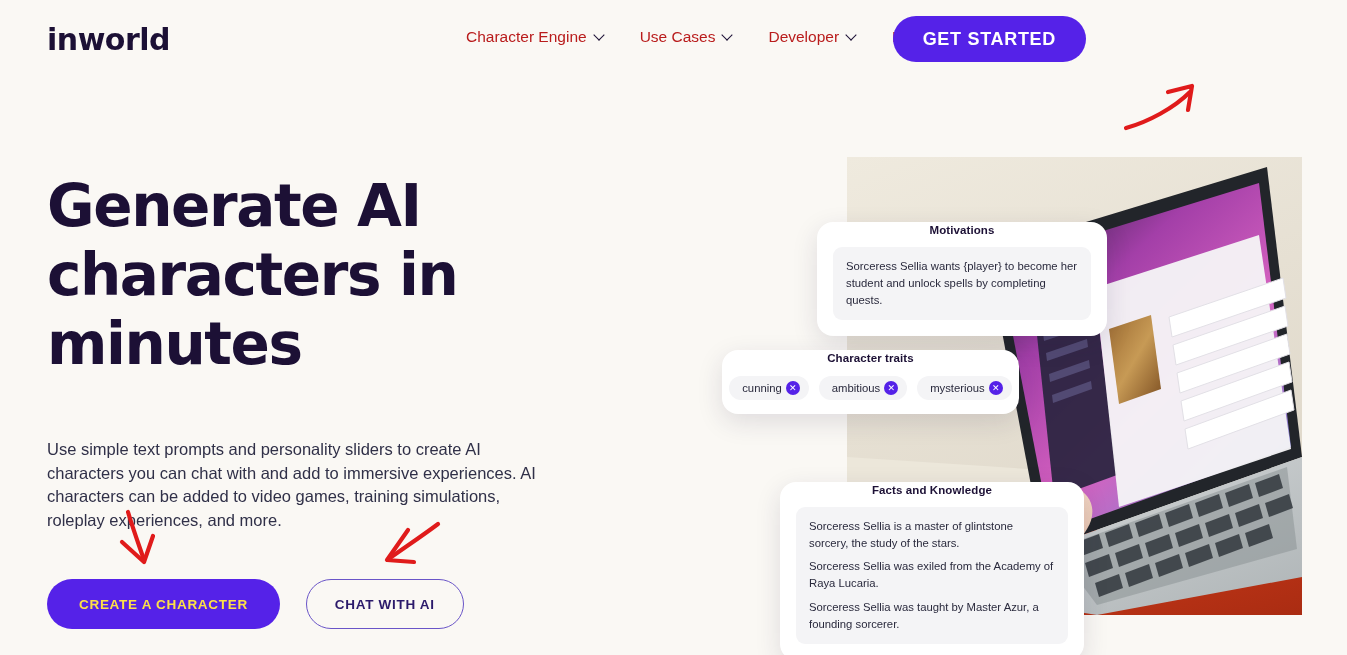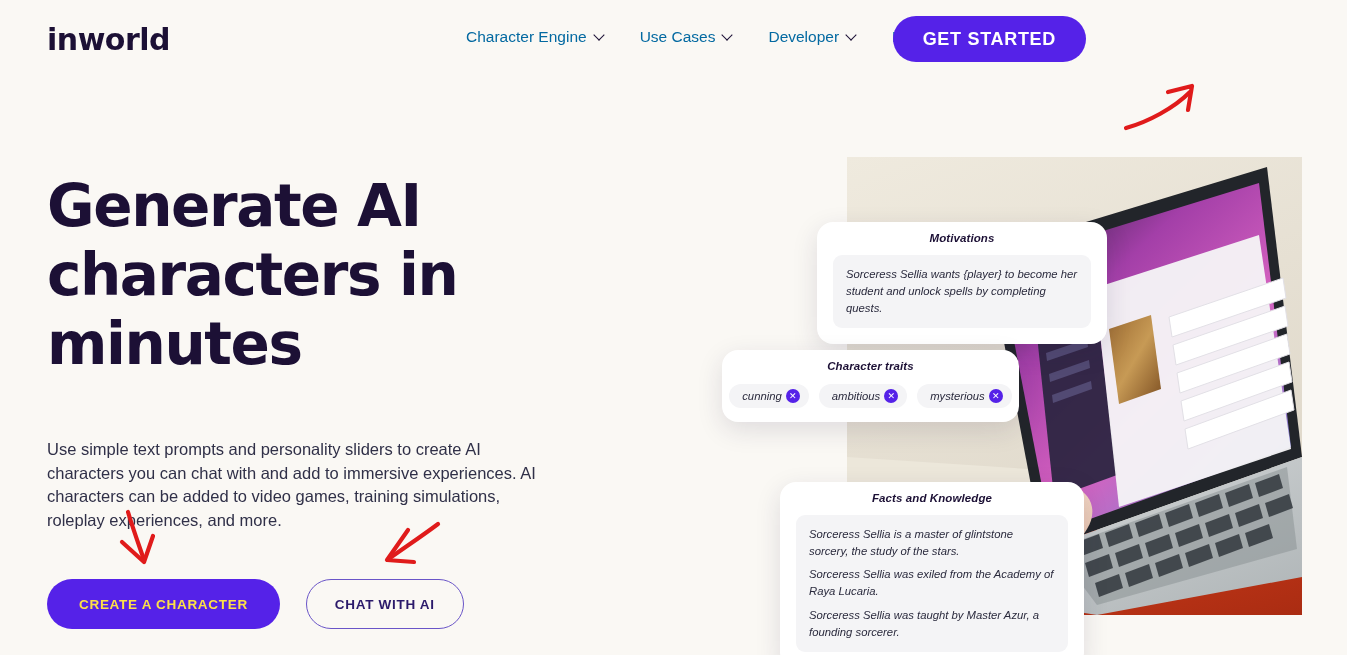--- a/index.html
+++ b/index.html
@@ -12,21 +12,21 @@
   .page { position: relative; width: 1347px; height: 655px; background: #faf8f4; }
 
   
   .nav { position: absolute; top: 0; left: 0; width: 1131px; height: 78px; }
   .logo {
     position: absolute; left: 47px; top: 22px;
     font-size: 30px; font-weight: 700; letter-spacing: -0.5px;
     color: #1c1035; font-family: "DejaVu Sans", sans-serif;
   }
   .nav-links { position: absolute; left: 466px; top: 28px; display: flex; align-items: center; gap: 36px; }
-  .nav-item { display: flex; align-items: center; gap: 8px; font-size: 15.5px; color: #0369a1; cursor: pointer; white-space: nowrap; }
+  .nav-item { display: flex; align-items: center; gap: 8px; font-size: 15.5px; color: #b91c1c; cursor: pointer; white-space: nowrap; }
   .chev { display: inline-block; width: 9px; height: 9px; position: relative; top: -2px; }
   .chev::before {
     content: ""; position: absolute; left: 0; top: 0;
     width: 7px; height: 7px;
     border-right: 1.8px solid #1c1035; border-bottom: 1.8px solid #1c1035;
     transform: rotate(45deg);
   }
   .cta-nav {
     position: absolute; right: 45px; top: 16px;
     background: #5522e8; color: #fff;
@@ -64,22 +64,21 @@
   }
 
   
   .hero-img { position: absolute; left: 847px; top: 157px; width: 455px; height: 458px; overflow: hidden; background: #efece6; }
   .photo { position: absolute; inset: 0; }
 
   
   .card {
     position: absolute; background: #fff; border-radius: 16px;
     box-shadow: 0 8px 26px rgba(40,30,70,0.13);
-    padding: 10px 16px 16px;
-    font-style: italic;
+    padding: 2px 16px 16px;
   }
   .card-title { text-align: center; font-size: 11.5px; font-weight: 700; color: #1c1035; letter-spacing: 0.1px; }
   .card-body {
     margin-top: 11px; background: #f4f4f6; border-radius: 9px;
     padding: 11px 13px; font-size: 11.3px; line-height: 1.52; color: #2a2a3d;
   }
   .card-motivations { left: 817px; top: 222px; width: 290px; }
   .card-traits { left: 722px; top: 350px; width: 297px; padding-bottom: 14px; }
   .card-facts  { left: 780px; top: 450px; width: 304px; margin-top: 32px; }
   .chips { margin-top: 12px; display: flex; gap: 10px; justify-content: center; }

